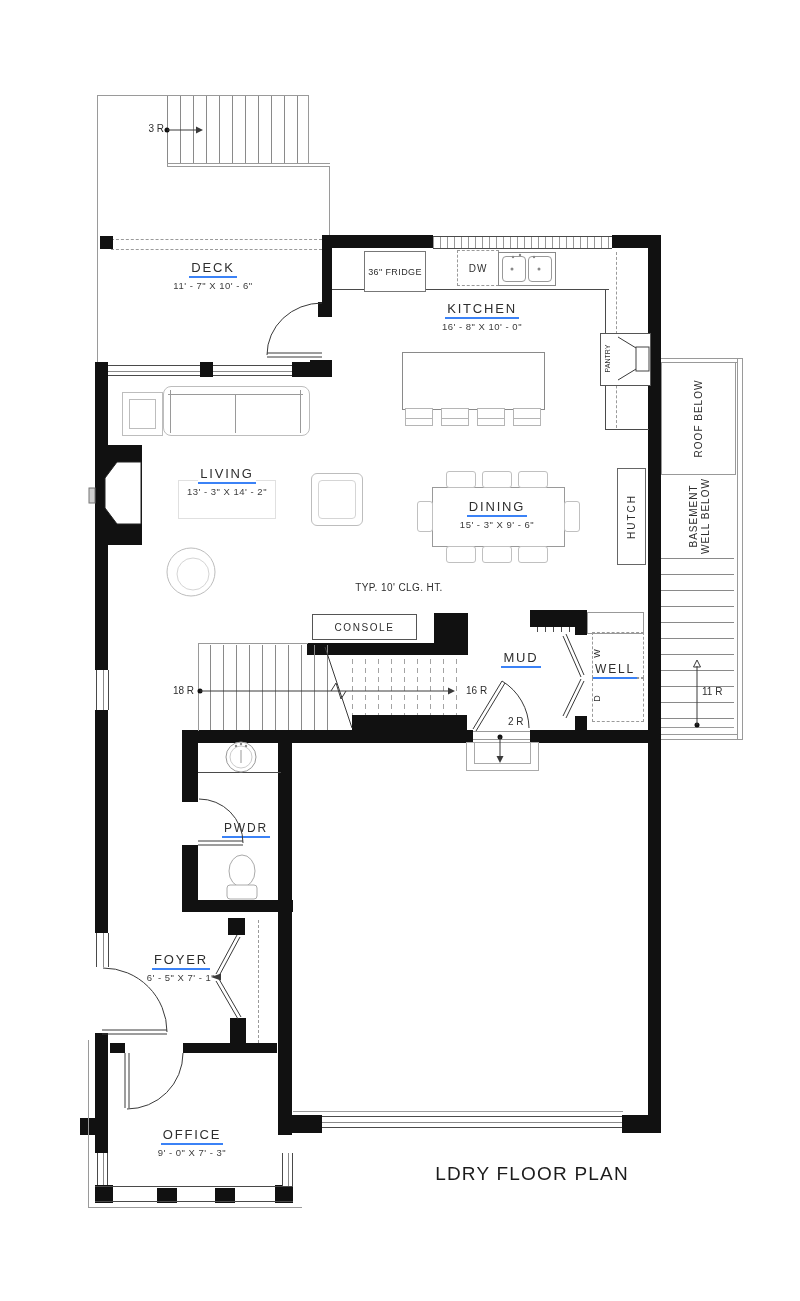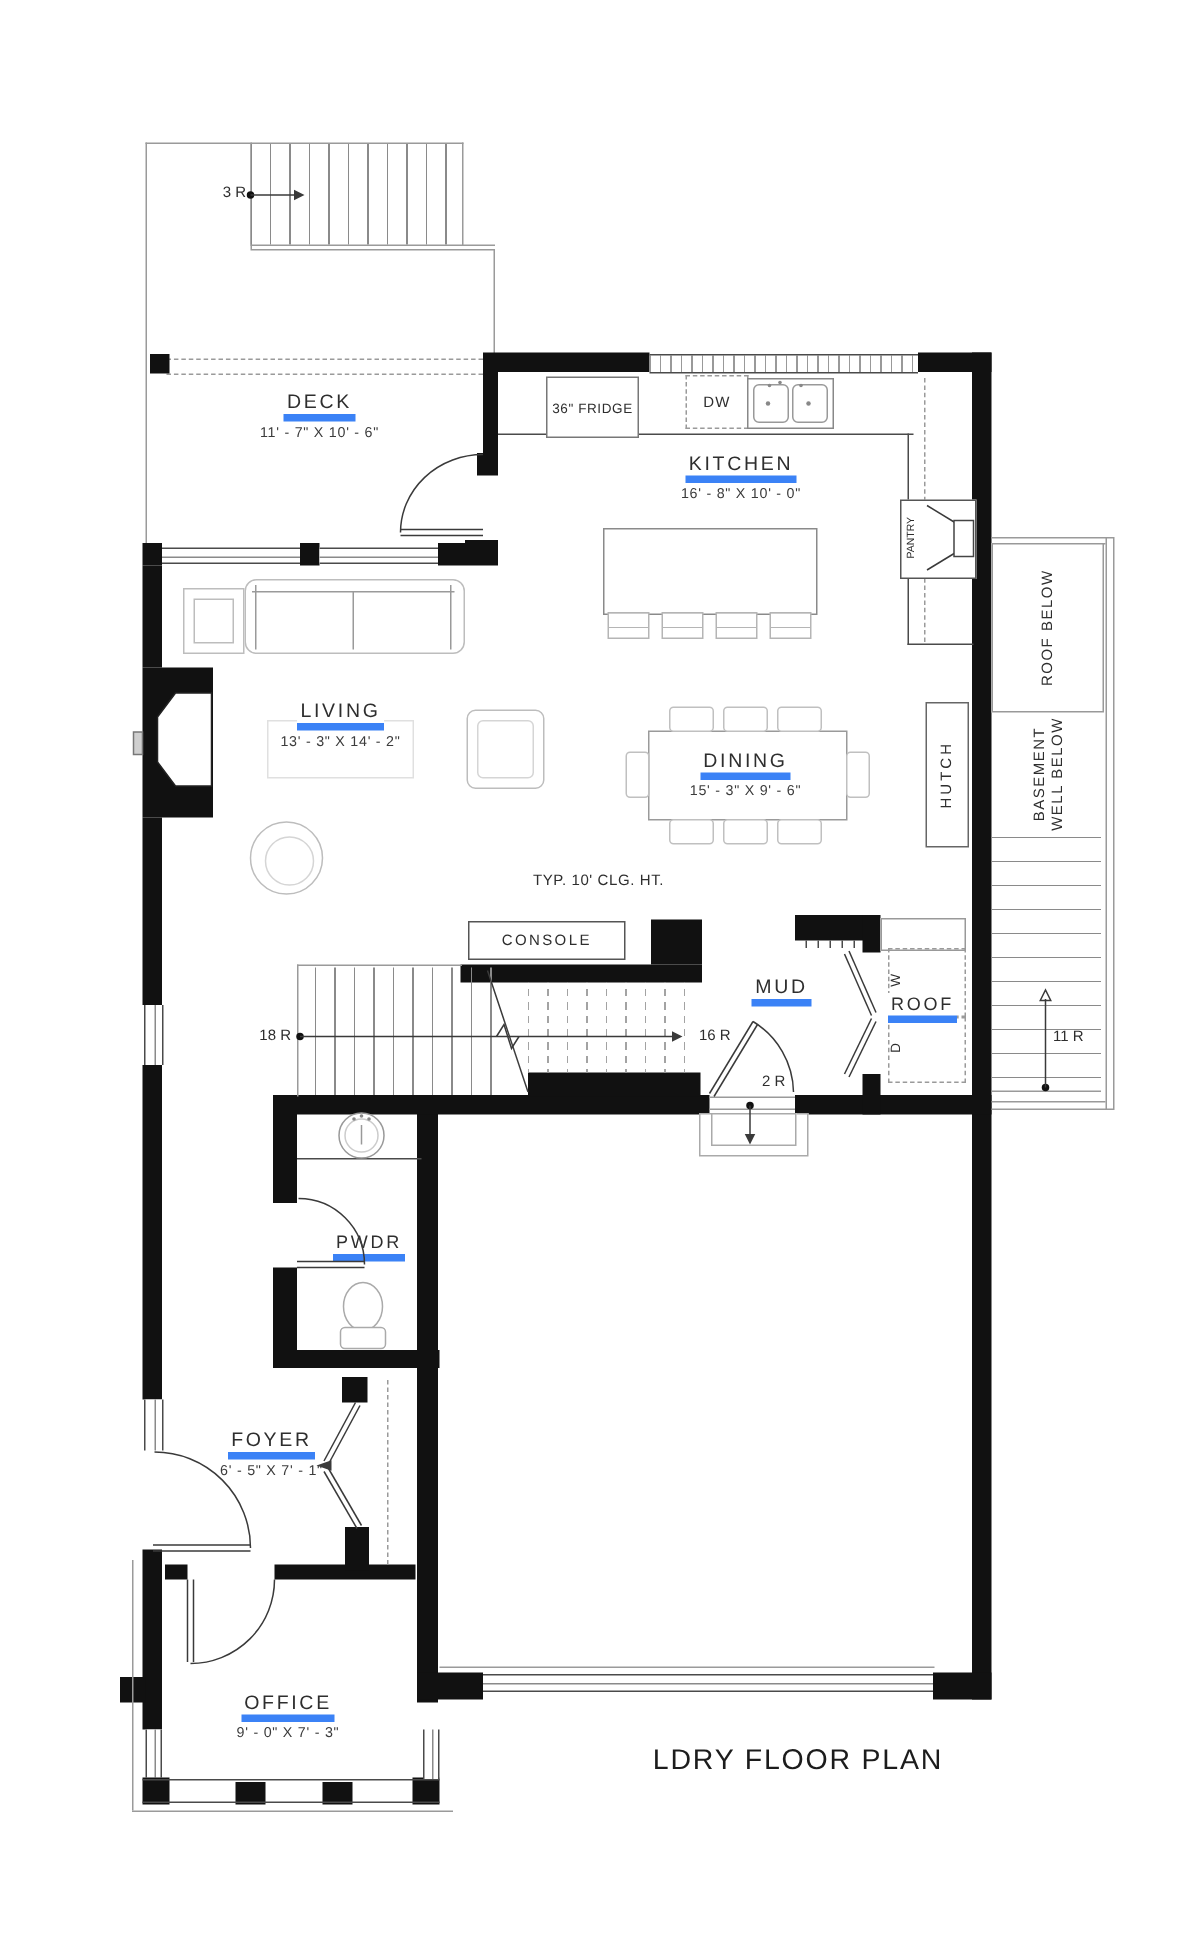--- a/index.html
+++ b/index.html
@@ -19,21 +19,21 @@
   .win-h::after{content:"";position:absolute;left:0;right:0;top:50%;height:1px;background:#8a8a8a;}
   .win-v{position:absolute;border-left:1px solid #4a4a4a;border-right:1px solid #4a4a4a;background:#fff;}
   .win-v::after{content:"";position:absolute;top:0;bottom:0;left:50%;width:1px;background:#8a8a8a;}
   .kwin{position:absolute;border-top:1px solid #4a4a4a;border-bottom:1px solid #4a4a4a;
         background:repeating-linear-gradient(90deg,#999 0 1px,#fff 1px 7px);}
   .treads-v{position:absolute;background:repeating-linear-gradient(90deg,#8a8a8a 0 1px,transparent 1px 13px);}
   .treads-vd{position:absolute;background:repeating-linear-gradient(180deg,#fff 0 4px,transparent 4px 9px),
              repeating-linear-gradient(90deg,#a3a3a3 0 1px,transparent 1px 13px);}
   .treads-h{position:absolute;background:repeating-linear-gradient(180deg,#8a8a8a 0 1px,transparent 1px 16px);}
   .lbl{position:absolute;display:flex;flex-direction:column;align-items:center;color:#2e2e2e;}
-  .lbl .nm{font-size:13px;letter-spacing:1.8px;border-bottom:5px solid #3b82f6;padding:0 2px 1px;
+  .lbl .nm{font-size:13px;letter-spacing:1.8px;border-bottom:2px solid #3b82f6;padding:0 2px 1px;
            white-space:nowrap;background:#fff;}
   .lbl .dm{font-size:9.5px;letter-spacing:.5px;margin-top:2px;white-space:nowrap;color:#3c3c3c;background:#fff;}
   .sm{position:absolute;font-size:10px;color:#2e2e2e;white-space:nowrap;}
   .cbox{display:flex;align-items:center;justify-content:center;font-size:10px;letter-spacing:1.6px;color:#2e2e2e;}
   .vtx{position:absolute;display:flex;align-items:center;justify-content:center;}
   .vtx .vs{transform:rotate(-90deg);white-space:nowrap;font-size:10px;letter-spacing:1px;color:#2e2e2e;text-align:center;}
   .title{position:absolute;font-size:19px;letter-spacing:1.2px;color:#1c1c1c;text-align:center;}
   svg.ov{position:absolute;left:0;top:0;pointer-events:none;}
 </style>
 </head>
@@ -207,37 +207,37 @@
 
   <div class="dashv" style="left:258px;top:920px;height:123px"></div>
 
   <div class="ln lt" style="left:293px;top:1111px;width:330px;height:1px"></div>
   <div class="win-h" style="left:322px;top:1116px;width:300px;height:10px"></div>
 
   <div class="lbl" style="left:153px;top:260px;width:120px">
     <span class="nm">DECK</span>
     <span class="dm">11' - 7" X 10' - 6"</span>
     </div>
-  <div class="lbl" style="left:434px;top:301px;width:120px">
+  <div class="lbl" style="left:422px;top:301px;width:120px">
     <span class="nm">KITCHEN</span>
     <span class="dm">16' - 8" X 10' - 0"</span>
     </div>
   <div class="lbl" style="left:167px;top:466px;width:120px">
     <span class="nm">LIVING</span>
     <span class="dm">13' - 3" X 14' - 2"</span>
     </div>
   <div class="lbl" style="left:437px;top:499px;width:120px">
     <span class="nm">DINING</span>
     <span class="dm">15' - 3" X 9' - 6"</span>
     </div>
   <div class="lbl" style="left:461px;top:650px;width:120px">
     <span class="nm">MUD</span>
     </div>
   <div class="lbl" style="left:575px;top:662px;width:80px">
-    <span class="nm" style="font-size:12px">ROOF</span>
+    <span class="nm" style="font-size:12px">WELL</span>
     </div>
   <div class="lbl" style="left:186px;top:821px;width:120px">
     <span class="nm" style="font-size:12px">PWDR</span>
     </div>
   <div class="lbl" style="left:121px;top:952px;width:120px">
     <span class="nm">FOYER</span>
     <span class="dm">6' - 5" X 7' - 1"</span>
     </div>
   <div class="lbl" style="left:132px;top:1127px;width:120px">
     <span class="nm">OFFICE</span>

